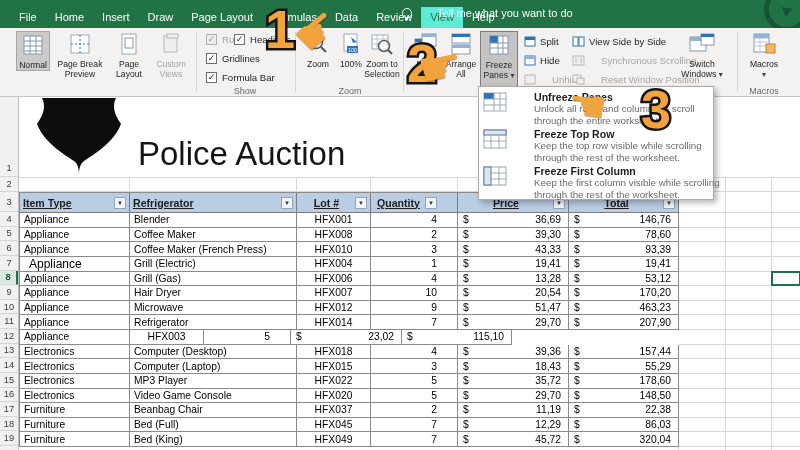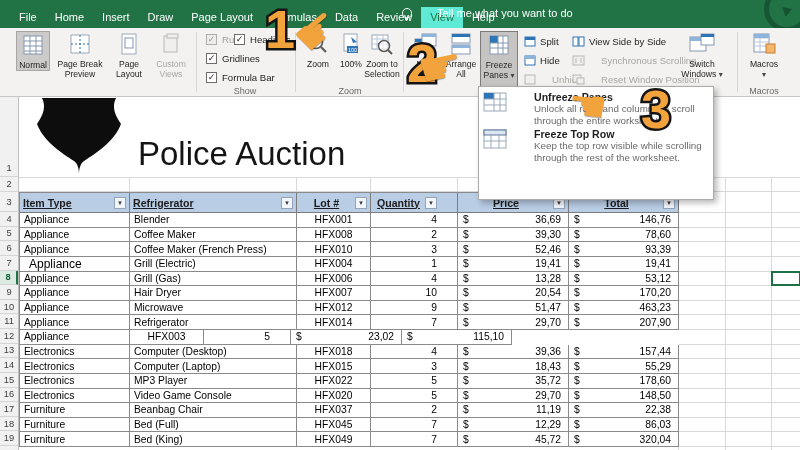--- a/index.html
+++ b/index.html
@@ -393,21 +393,21 @@
               <span>78,60</span>
             </div>
           </div>
           <div class="trow">
             <div class="tc c-a">Appliance</div>
             <div class="tc c-b">Coffee Maker (French Press)</div>
             <div class="tc c-c">HFX010</div>
             <div class="tc c-d">3</div>
             <div class="tc money c-e">
               <span>$</span>
-              <span>52,46</span>
+              <span>43,33</span>
             </div>
             <div class="tc money c-f">
               <span>$</span>
               <span>93,39</span>
             </div>
           </div>
           <div class="trow emph">
             <div class="tc c-a">Appliance</div>
             <div class="tc c-b">Grill (Electric)</div>
             <div class="tc c-c">HFX004</div>
@@ -635,20 +635,33 @@
             <rect x="1" y="1" width="22" height="18" fill="#fff" stroke="#9aa7b8"></rect>
             <rect x="1" y="1" width="22" height="5" fill="#dce6f1" stroke="#5b7299"></rect>
             <path d="M1 12h22M8 6v13M16 6v13" stroke="#9aa7b8"></path>
           </svg>
       </span>
       <div>
         <div class="tt">Freeze Top Row</div>
         <div class="dd">Keep the top row visible while scrolling through the rest of the worksheet.</div>
       </div>
     </div>
+    <div class="mi">
+      <span class="micon">
+        <svg width="24" height="20">
+            <rect x="1" y="1" width="22" height="18" fill="#fff" stroke="#9aa7b8"></rect>
+            <rect x="1" y="1" width="7" height="18" fill="#dce6f1" stroke="#5b7299"></rect>
+            <path d="M8 7h15M8 13h15M16 1v18" stroke="#9aa7b8"></path>
+          </svg>
+      </span>
+      <div>
+        <div class="tt">Freeze First Column</div>
+        <div class="dd">Keep the first column visible while scrolling through the rest of the worksheet.</div>
+      </div>
+    </div>
   </div>
 
   <div class="anno" style="left:254px;top:0px;">
     <svg width="52" height="60">
         <text x="26" y="48" text-anchor="middle" font-size="54" font-weight="bold" font-family="Liberation Sans,sans-serif" fill="#f3a33c" stroke="#141414" stroke-width="5" paint-order="stroke">1</text>
       </svg>
   </div>
   <div class="anno hand" style="left:294px;top:6px;font-size:50px;transform:rotate(-40deg);">☛</div>
 
   <div class="anno" style="left:396px;top:34px;">

